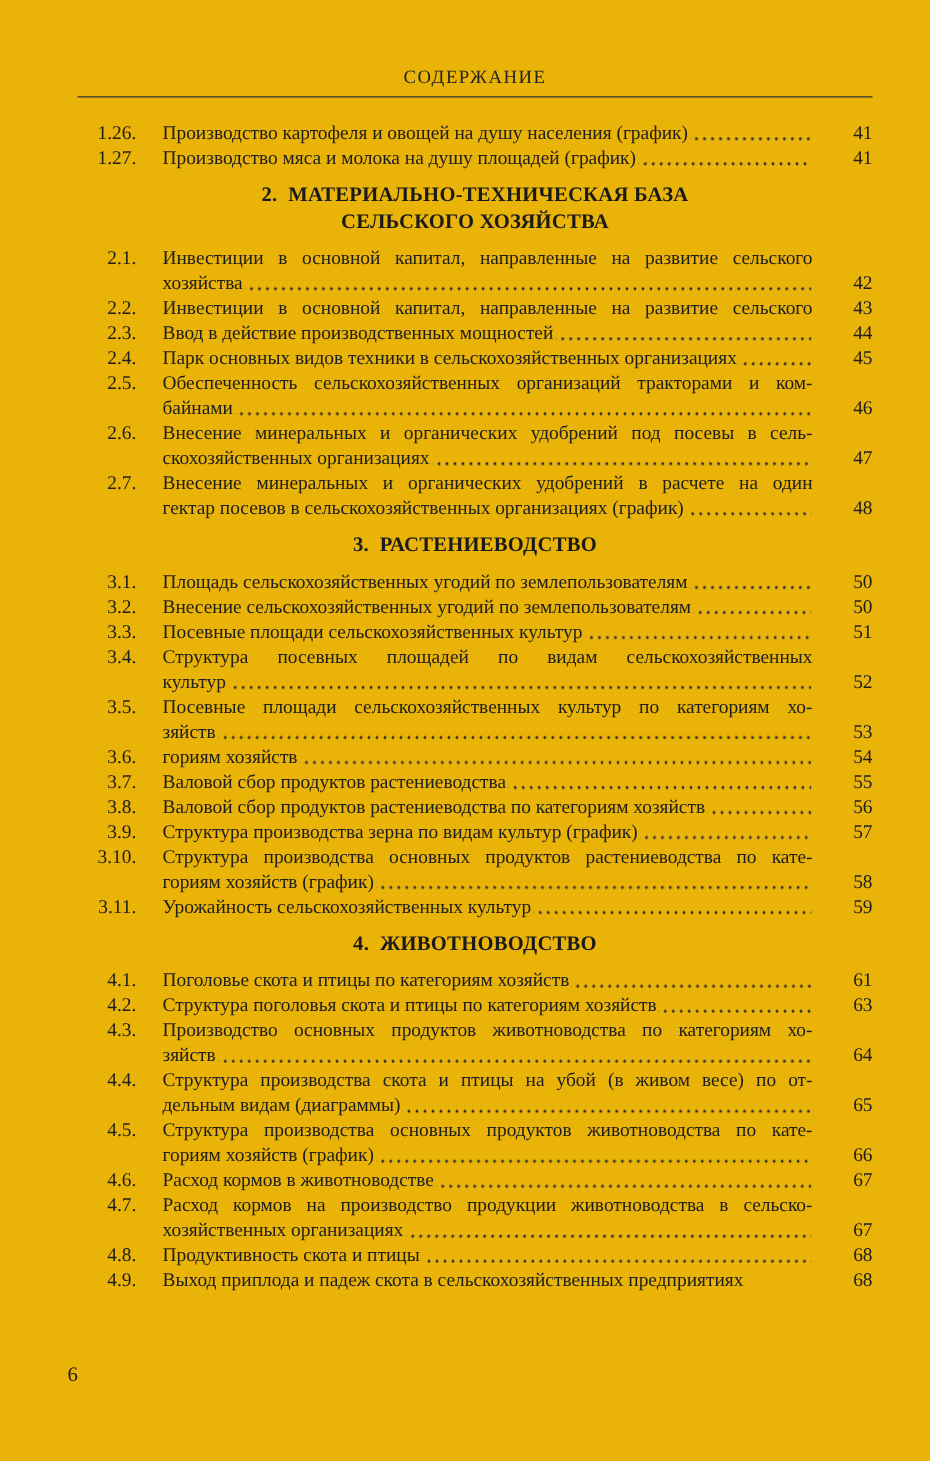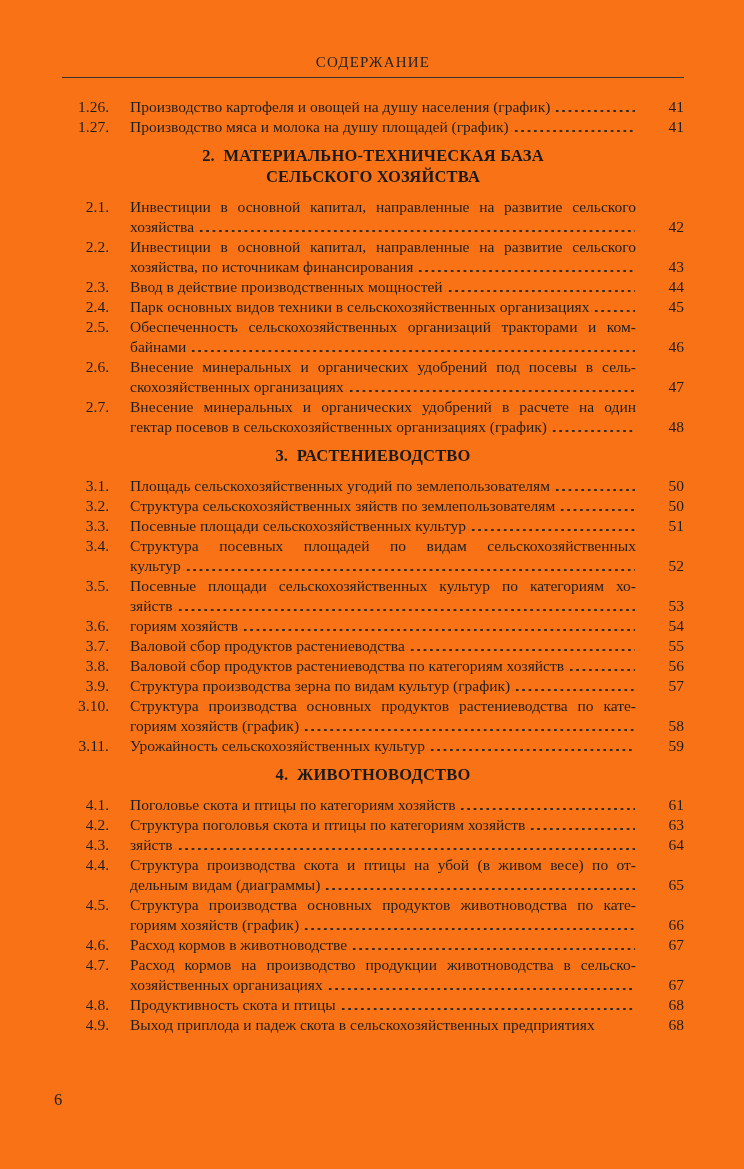--- a/index.html
+++ b/index.html
@@ -5,27 +5,27 @@
   html, body {
     margin: 0;
     padding: 0;
     background: #e8e8e6;
   }
   .page {
     position: relative;
     width: 744px;
     height: 1169px;
     margin: 0 auto;
-    background: #f97316;
+    background: #eab308;
     color: #1e1e1e;
     font-family: "Liberation Serif", "DejaVu Serif", serif;
     font-size: 15.5px;
     line-height: 20px;
     box-sizing: border-box;
-    padding: 52px 60px 0 62px;
+    padding: 52px 46px 0 62px;
     overflow: hidden;
   }
   
   .header-title {
     text-align: center;
     font-size: 15px;
     letter-spacing: 1.2px;
     line-height: 20px;
     color: #242424;
   }
@@ -150,24 +150,20 @@
                 <span class="dots"></span>
               </div>
             </div>
     <span class="pg">42</span>
   </div>
 
   <div class="entry">
     <span class="num">2.2.</span>
     <div class="mid">
               <div class="jline">Инвестиции в основной капитал, направленные на развитие сельского</div>
-              <div class="lastline">
-                <span class="t">хозяйства, по источникам финансирования</span>
-                <span class="dots"></span>
-              </div>
             </div>
     <span class="pg">43</span>
   </div>
 
   <div class="entry">
     <span class="num">2.3.</span>
     <div class="mid">
               <div class="lastline">
                 <span class="t">Ввод в действие производственных мощностей</span>
                 <span class="dots"></span>
@@ -238,21 +234,21 @@
                 <span class="dots"></span>
               </div>
             </div>
     <span class="pg">50</span>
   </div>
 
   <div class="entry">
     <span class="num">3.2.</span>
     <div class="mid">
               <div class="lastline">
-                <span class="t">Структура сельскохозяйственных зяйств по землепользователям</span>
+                <span class="t">Внесение сельскохозяйственных угодий по землепользователям</span>
                 <span class="dots"></span>
               </div>
             </div>
     <span class="pg">50</span>
   </div>
 
   <div class="entry">
     <span class="num">3.3.</span>
     <div class="mid">
               <div class="lastline">
@@ -379,20 +375,21 @@
                 <span class="t">Структура поголовья скота и птицы по категориям хозяйств</span>
                 <span class="dots"></span>
               </div>
             </div>
     <span class="pg">63</span>
   </div>
 
   <div class="entry">
     <span class="num">4.3.</span>
     <div class="mid">
+              <div class="jline">Производство основных продуктов животноводства по категориям хо-</div>
               <div class="lastline">
                 <span class="t">зяйств</span>
                 <span class="dots"></span>
               </div>
             </div>
     <span class="pg">64</span>
   </div>
 
   <div class="entry">
     <span class="num">4.4.</span>

